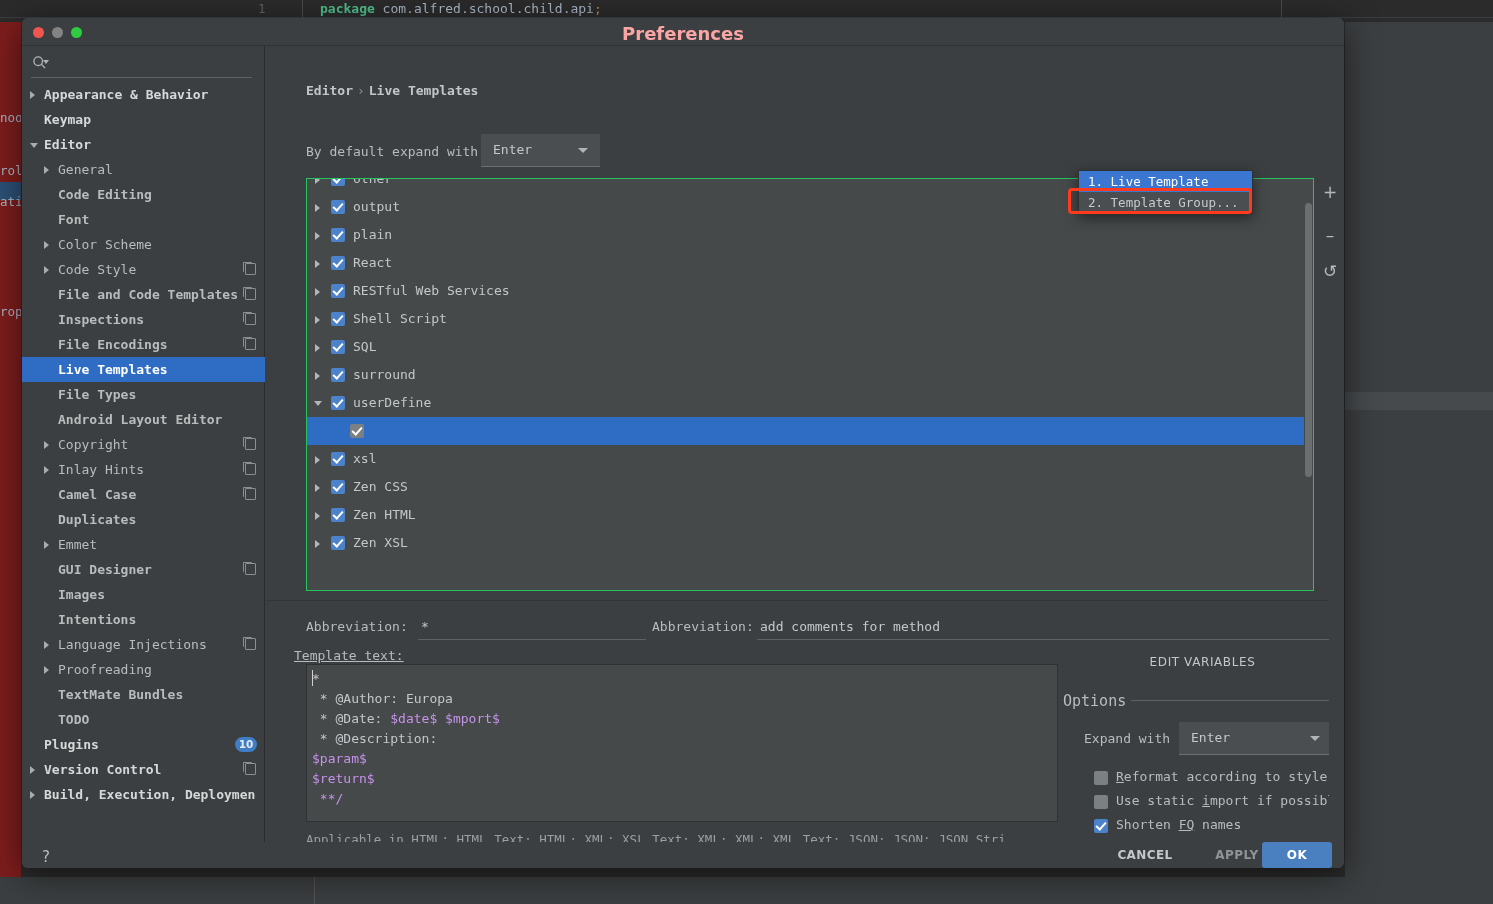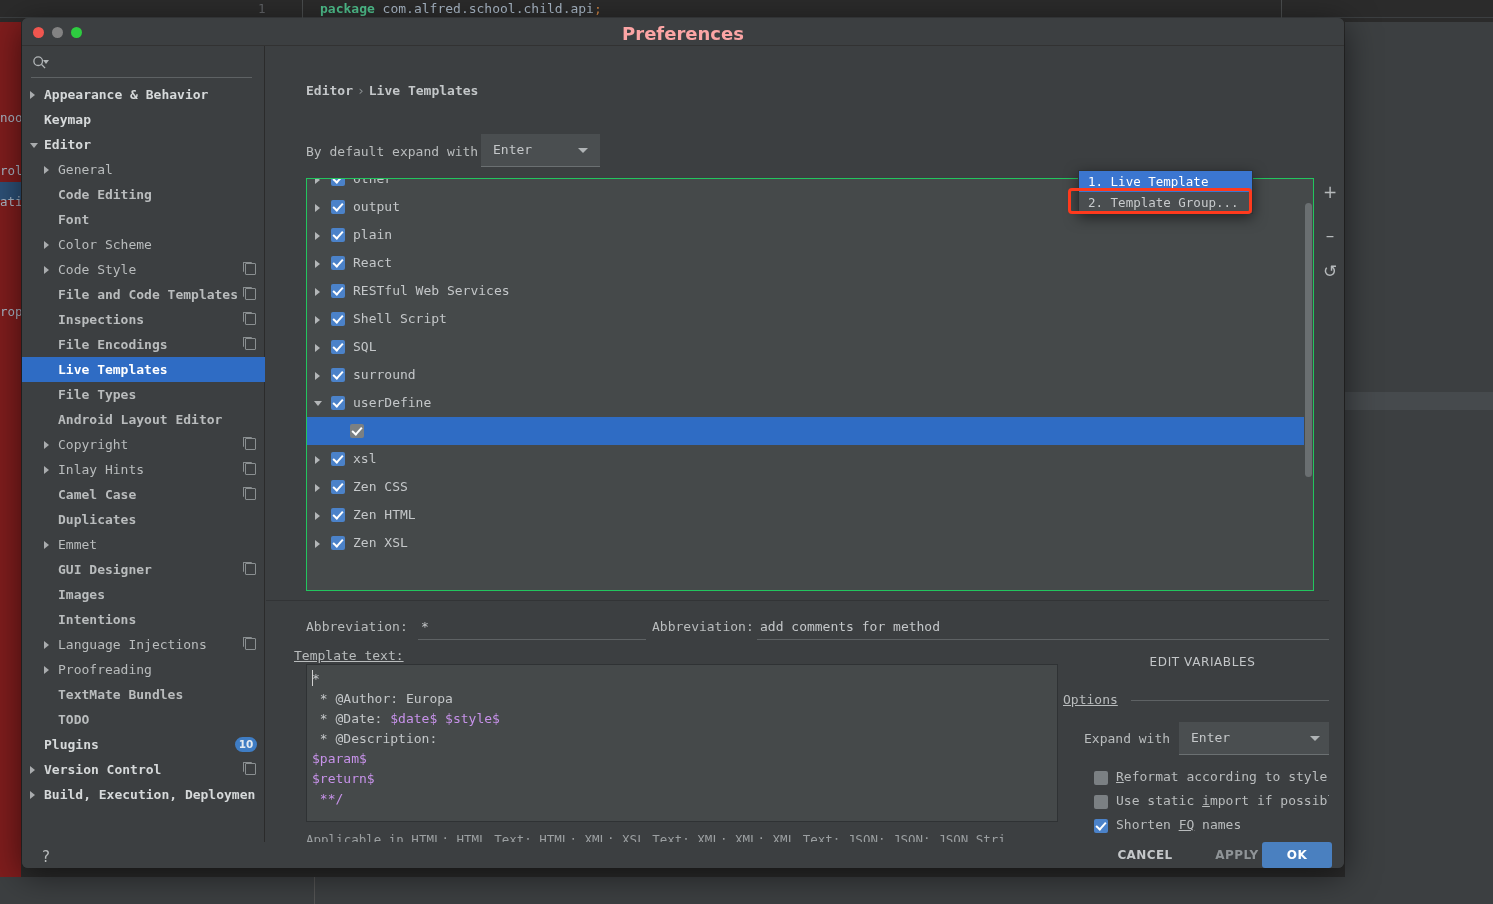--- a/index.html
+++ b/index.html
@@ -255,21 +255,21 @@
   }
   #applicable {
     position: absolute; left: 40px; top: 232px; font-size: 12.5px; color: #9b9fa1; white-space: nowrap;
   }
 
   #edit-vars {
     position: absolute; left: 795px; top: 55px; width: 283px; text-align: center;
     font-size: 12px; color: #c4c7c9; font-weight: normal; letter-spacing: .6px;
     font-family: "DejaVu Sans", "Liberation Sans", sans-serif; cursor: default;
   }
-  #options-title { position: absolute; left: 797px; top: 92px; font-size: 13px; color: #b9bcbd; text-decoration: underline; }
+  #options-title { position: absolute; left: 797px; top: 92px; font-size: 15px; color: #b9bcbd; }
   #options-rule {
     position: absolute; left: 865px; top: 100px; width: 214px; height: 1px; background: #5e6264;
   }
   #expand2-label { position: absolute; left: 818px; top: 131px; font-size: 13px; color: #b9bcbd; }
   #expand2-combo {
     position: absolute; left: 913px; top: 122px; width: 155px; height: 33px;
     background: #4a4e50; border-bottom: 1px solid #6b7072;
   }
   #expand2-combo .val { position: absolute; left: 12px; top: 8px; font-size: 13px; color: #c4c7c9; }
 
@@ -590,21 +590,21 @@
         <span class="f-value" style="left:494px; top:19px;">add comments for method</span>
         <div class="f-underline" style="left:491px; top:39px; width:590px;"></div>
 
         <span class="f-label" style="left:28px; top:48px;text-decoration:underline;">Template text:</span>
 
         <div id="tpl-text-box">
           <div id="caret-bar"></div>
           <div id="code-lines">
               <div class="code-line"><span>*</span></div>
               <div class="code-line"><span> * @Author: Europa</span></div>
-              <div class="code-line"><span> * @Date: </span><span class="var">$date$</span><span> </span><span class="var">$style$</span></div>
+              <div class="code-line"><span> * @Date: </span><span class="var">$date$</span><span> </span><span class="var">$mport$</span></div>
               <div class="code-line"><span> * @Description:</span></div>
               <div class="code-line"><span class="var">$param$</span></div>
               <div class="code-line"><span class="var">$return$</span></div>
               <div class="code-line"><span> </span><span class="var">**/</span></div>
             </div>
         </div>
 
         <span id="applicable">Applicable in HTML: HTML Text; HTML; XML: XSL Text; XML; XML: XML Text; JSON; JSON: JSON Stri...</span>
 
         <div id="edit-vars">EDIT VARIABLES</div>

